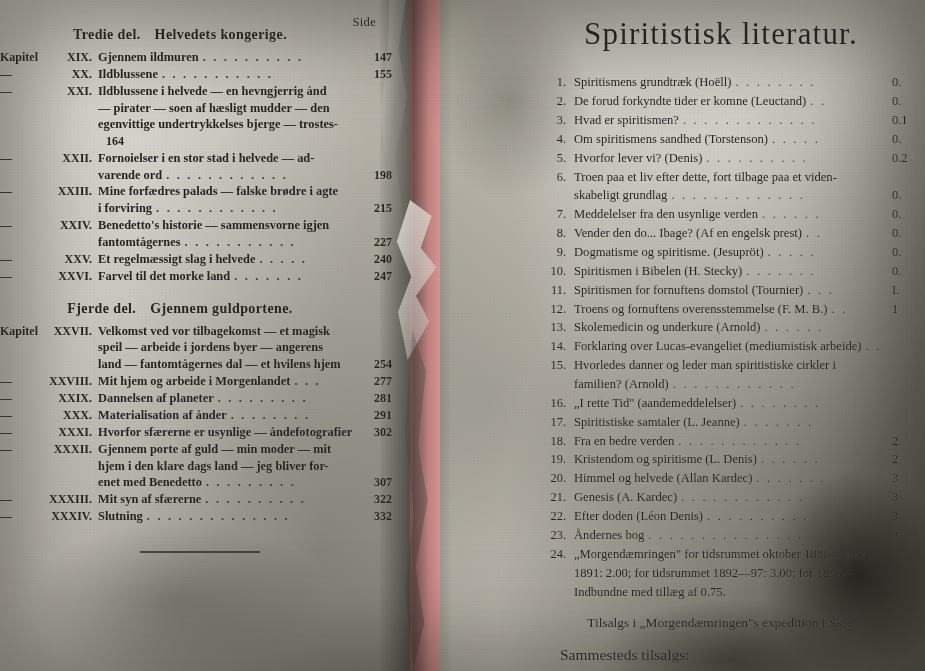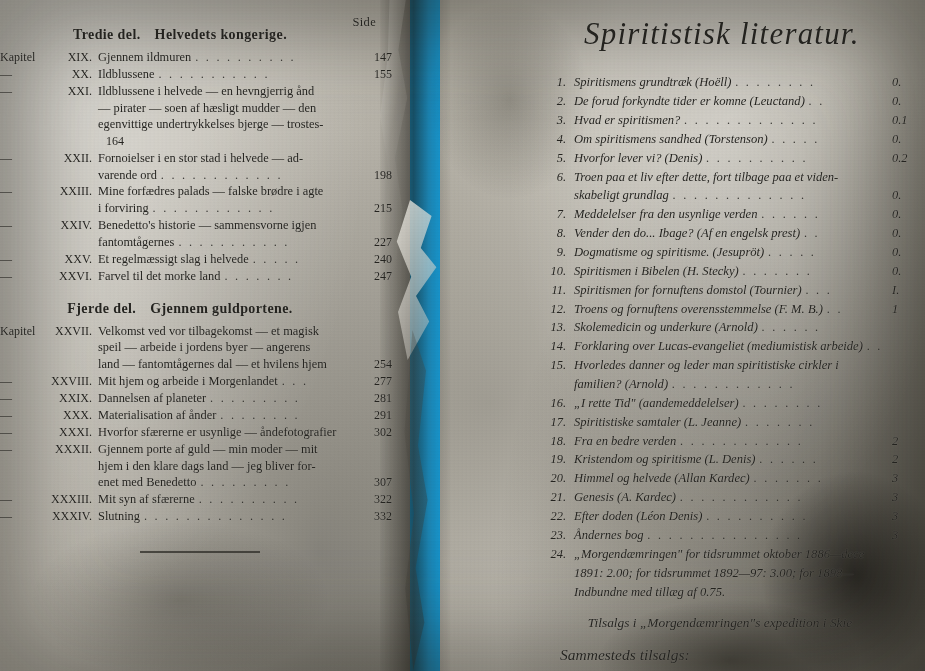--- a/index.html
+++ b/index.html
@@ -6,21 +6,21 @@
     margin: 0;
     padding: 0;
     background: #2b2b2b;
   }
   .page {
     position: relative;
     width: 925px;
     height: 671px;
     overflow: hidden;
     font-family: "Liberation Serif", serif;
-    background: #0ea5e9;
+    background: #fca5a5;
   }
   
   .leaf {
     position: absolute;
     top: 0;
     bottom: 0;
   }
   .leaf-left {
     left: 0;
     width: 410px;
@@ -136,20 +136,21 @@
   .part-title .pt-word { margin-right: 14px; }
   .toc-list {
     list-style: none;
     margin: 0;
     padding: 0;
   }
   .toc-row {
     display: flex;
     align-items: flex-start;
     margin-bottom: 1px;
+    font-weight: bold;
   }
   .toc-kap {
     width: 46px;
     flex: 0 0 46px;
     text-align: left;
     font-size: 12px;
     white-space: nowrap;
   }
   .toc-num {
     width: 46px;
@@ -184,21 +185,20 @@
     width: 120px;
     height: 2px;
     background: #2c2b26;
     opacity: 0.75;
   }
   
   #lit-page {
     left: 520px; top: 0; width: 400px; height: 595px;
     font-size: 12.6px;
     line-height: 1.3;
-    font-style: italic;
   }
   .lit-title {
     font-size: 31px;
     letter-spacing: 1.2px;
     text-align: left;
     margin: 14px 0 20px 64px;
     font-family: "Liberation Serif", serif;
   }
   .lit-list {
     list-style: none;

